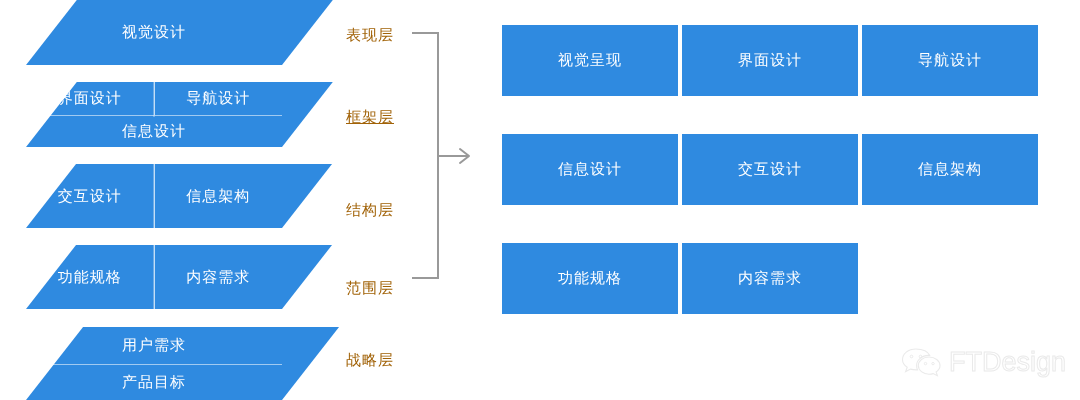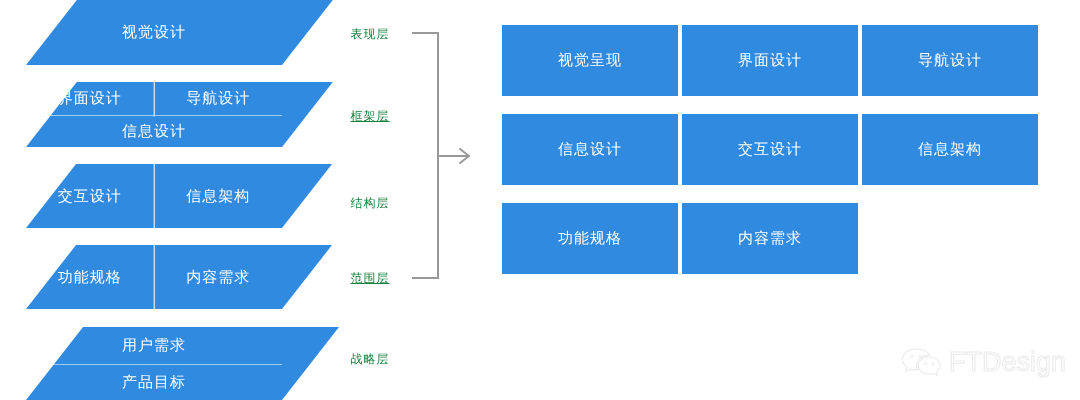--- a/index.html
+++ b/index.html
@@ -90,22 +90,22 @@
     left: 330px;
     top: 0;
     width: 80px;
     height: 400px;
   }
   .layer-label {
     position: absolute;
     left: 0;
     width: 80px;
     text-align: center;
-    color: #15803d;
-    font-size: 12px;
+    color: #a16207;
+    font-size: 15px;
     letter-spacing: 1px;
     white-space: nowrap;
   }
 
   
   .bracket-svg {
     position: absolute;
     left: 400px;
     top: 0;
     width: 90px;
@@ -115,21 +115,21 @@
   
   .card-grid {
     position: absolute;
     left: 494px;
     top: 25px;
     width: 572px;
   }
   .card-row {
     display: flex;
     gap: 4px;
-    margin-bottom: 18px;
+    margin-bottom: 38px;
     padding-left: 8px;
   }
   .card {
     width: 176px;
     height: 71px;
     background: #2f8ae0;
     display: flex;
     align-items: center;
     justify-content: center;
     color: #ffffff;
@@ -213,22 +213,22 @@
           <div class="prow" style="height: 36.5px;">
             <div class="pcell">产品目标</div>
           </div>
         </div>
       </div>
     </div>
 
   <div class="layer-labels" id="layer-labels">
       <div class="layer-label" style="top: 26px;">表现层</div>
       <div class="layer-label" style="top: 108px; text-decoration: underline;">框架层</div>
-      <div class="layer-label" style="top: 195px;">结构层</div>
-      <div class="layer-label" style="top: 270px; text-decoration: underline;">范围层</div>
+      <div class="layer-label" style="top: 201px;">结构层</div>
+      <div class="layer-label" style="top: 279px;">范围层</div>
       <div class="layer-label" style="top: 351px;">战略层</div>
     </div>
 
   <svg class="bracket-svg" viewBox="0 0 90 400">
     <path id="bracket-path" d="M12 33 H38 V278 H12" fill="none" stroke="#999999" stroke-width="2"></path>
     <g>
       <line id="arrow-shaft" x1="38" y1="156" x2="68" y2="156" stroke="#999999" stroke-width="2"></line>
       <polyline id="arrow-head" points="60,149 69,156 60,163" fill="none" stroke="#999999" stroke-width="2" stroke-linecap="round" stroke-linejoin="round"></polyline>
     </g>
   </svg>

